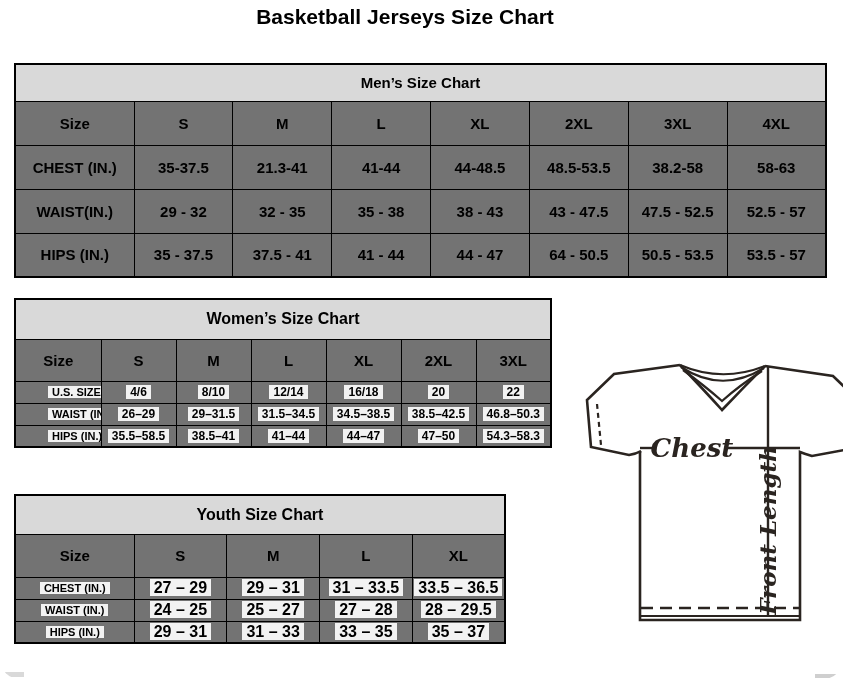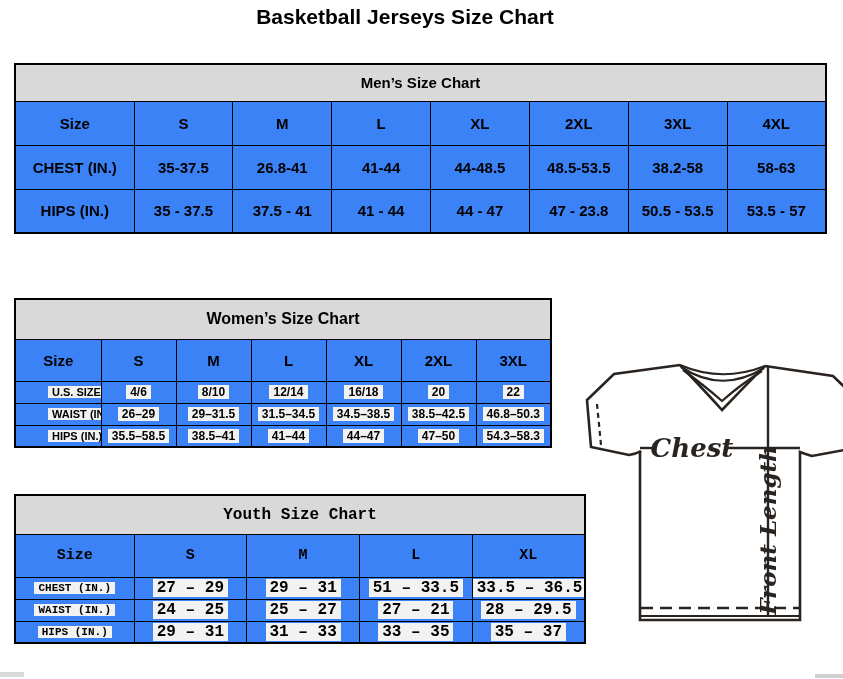--- a/index.html
+++ b/index.html
@@ -1,27 +1,28 @@
 <!DOCTYPE html>
 <html><head>
 <meta charset="utf-8">
 <style>
   html,body { margin:0; padding:0; background:#ffffff; }
   #screen {
     position:relative; width:843px; height:679px; background:#ffffff;
     font-family:"Liberation Sans","DejaVu Sans",sans-serif; color:#000;
     overflow:hidden;
+    border-radius:20px;
   }
   #page-title {
     position:absolute; top:5px; left:0; width:810px; margin:0;
     text-align:center; font-size:21px; font-weight:bold; color:#000;
   }
   table.size-table {
     position:absolute; border-collapse:collapse; table-layout:fixed;
-    border:2px solid #000; background:#3b82f6;
+    border:2px solid #000; background:#737373;
   }
   table.size-table th, table.size-table td {
     border:1px solid #000; text-align:center; vertical-align:middle;
     padding:0; font-weight:bold; color:#000; overflow:hidden; white-space:nowrap;
   }
   tr.band-row th { background:#d9d9d9; font-size:16px; }
   .hl { background:#f2f2f2; padding:0 4px; }
 
   
   #men-table { left:14px; top:63px; width:813px; }
@@ -35,21 +36,21 @@
   #women-table { left:14px; top:298px; width:538px; }
   #women-table col.c0 { width:86px; }
   #women-table tr.band-row { height:40px;padding-left:40px; }
   #women-table tr.size-row { height:42px; }
   #women-table tr.data-row { height:22px; }
   #women-table tr.size-row th { font-size:15px; }
   #women-table td { font-size:12px; }
   #women-table td.label-cell { font-size:11px;padding-left:32px; }
 
   
-  #youth-table { left:14px; top:494px; width:572px;font-family:Liberation Mono, monospace; }
+  #youth-table { left:14px; top:494px; width:492px; }
   #youth-table col.c0 { width:119px; }
   #youth-table tr.band-row { height:39px; }
   #youth-table tr.size-row { height:43px; }
   #youth-table tr.data-row { height:22px; }
   #youth-table tr.size-row th { font-size:15px; }
   #youth-table td { font-size:16px; }
   #youth-table td.label-cell { font-size:11px; }
 
   
   #jersey-wrap { position:absolute; left:580px; top:358px; width:287px; height:321px; }
@@ -86,34 +87,44 @@
           <th>M</th>
           <th>L</th>
           <th>XL</th>
           <th>2XL</th>
           <th>3XL</th>
           <th>4XL</th>
         </tr>
         <tr class="data-row">
           <td class="label-cell">CHEST (IN.)</td>
           <td class="value-cell">35-37.5</td>
-          <td class="value-cell">26.8-41</td>
+          <td class="value-cell">21.3-41</td>
           <td class="value-cell">41-44</td>
           <td class="value-cell">44-48.5</td>
           <td class="value-cell">48.5-53.5</td>
           <td class="value-cell">38.2-58</td>
           <td class="value-cell">58-63</td>
         </tr>
         <tr class="data-row">
+          <td class="label-cell">WAIST(IN.)</td>
+          <td class="value-cell">29 - 32</td>
+          <td class="value-cell">32 - 35</td>
+          <td class="value-cell">35 - 38</td>
+          <td class="value-cell">38 - 43</td>
+          <td class="value-cell">43 - 47.5</td>
+          <td class="value-cell">47.5 - 52.5</td>
+          <td class="value-cell">52.5 - 57</td>
+        </tr>
+        <tr class="data-row">
           <td class="label-cell">HIPS (IN.)</td>
           <td class="value-cell">35 - 37.5</td>
           <td class="value-cell">37.5 - 41</td>
           <td class="value-cell">41 - 44</td>
           <td class="value-cell">44 - 47</td>
-          <td class="value-cell">47 - 23.8</td>
+          <td class="value-cell">64 - 50.5</td>
           <td class="value-cell">50.5 - 53.5</td>
           <td class="value-cell">53.5 - 57</td>
         </tr>
       </tbody>
     </table>
 
   <table id="women-table" class="size-table">
     <colgroup>
         <col class="c0">
         <col span="6">
@@ -174,28 +185,28 @@
           <th>Size</th>
           <th>S</th>
           <th>M</th>
           <th>L</th>
           <th>XL</th>
         </tr>
         <tr class="data-row">
           <td class="label-cell"><span class="hl">CHEST (IN.)</span></td>
           <td class="value-cell"><span class="hl">27 – 29</span></td>
           <td class="value-cell"><span class="hl">29 – 31</span></td>
-          <td class="value-cell"><span class="hl">51 – 33.5</span></td>
+          <td class="value-cell"><span class="hl">31 – 33.5</span></td>
           <td class="value-cell"><span class="hl">33.5 – 36.5</span></td>
         </tr>
         <tr class="data-row">
           <td class="label-cell"><span class="hl">WAIST (IN.)</span></td>
           <td class="value-cell"><span class="hl">24 – 25</span></td>
           <td class="value-cell"><span class="hl">25 – 27</span></td>
-          <td class="value-cell"><span class="hl">27 – 21</span></td>
+          <td class="value-cell"><span class="hl">27 – 28</span></td>
           <td class="value-cell"><span class="hl">28 – 29.5</span></td>
         </tr>
         <tr class="data-row">
           <td class="label-cell"><span class="hl">HIPS (IN.)</span></td>
           <td class="value-cell"><span class="hl">29 – 31</span></td>
           <td class="value-cell"><span class="hl">31 – 33</span></td>
           <td class="value-cell"><span class="hl">33 – 35</span></td>
           <td class="value-cell"><span class="hl">35 – 37</span></td>
         </tr>
       </tbody>

